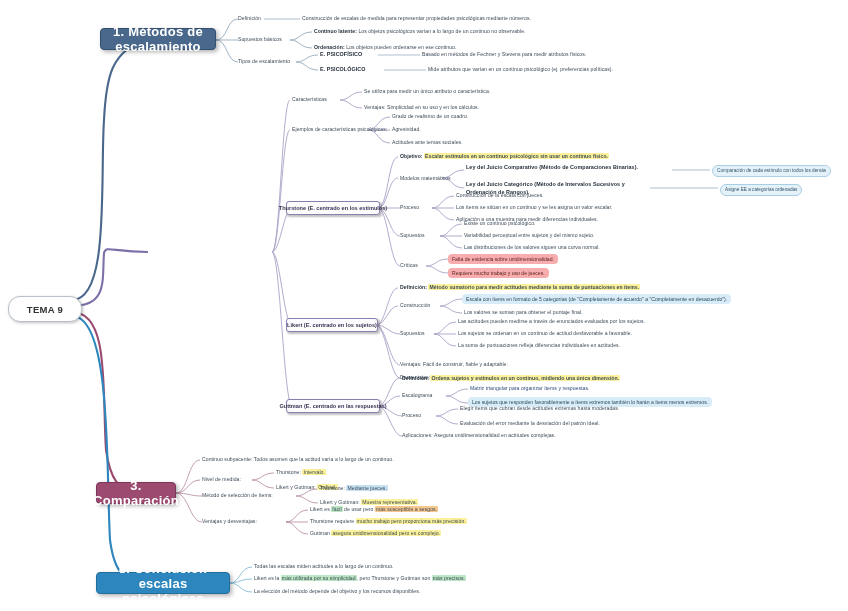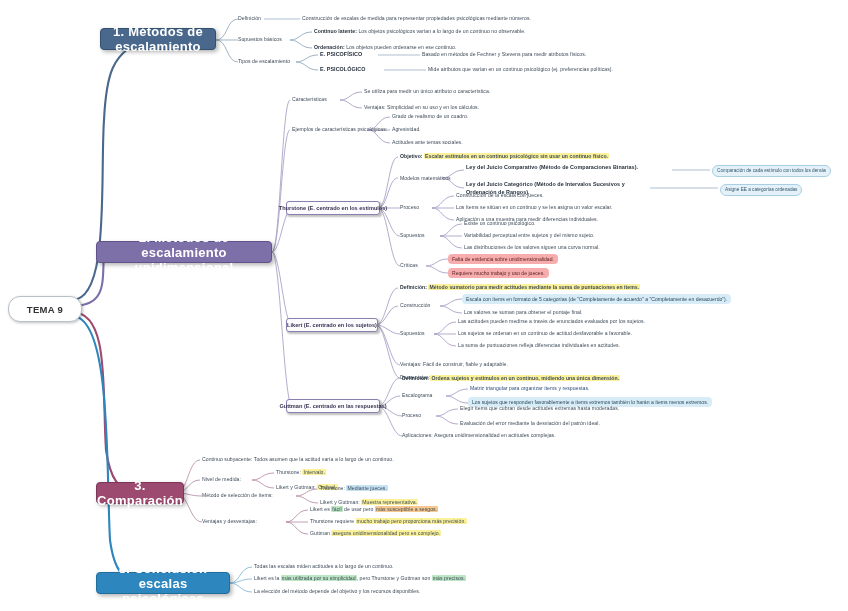--- a/index.html
+++ b/index.html
@@ -177,22 +177,21 @@
   <g fill="none" stroke="#7fb8d6" stroke-width=".85">
     <path d="M230,583 C240,583 240,567 252,567"></path>
     <path d="M230,583 C240,583 240,579 252,579"></path>
     <path d="M230,583 C240,583 240,592 252,592"></path>
   </g>
 </svg>
 
 <div class="central">TEMA 9</div>
 
 <div class="mainnode mn-blue" style="left:100px;top:28px;width:116px;height:22px;">1. Métodos de escalamiento</div>
-<div class="mainnode mn-purple" style="left:96px;top:241px;width:176px;height:22px;">2. Métodos de escalamiento unidimensional</div>
-<div class="mainnode mn-maroon" style="left:96px;top:482px;width:88px;height:22px;">3. Comparación</div>
+<div class="mainnode mn-maroon" style="left:96px;top:482px;width:80px;height:22px;">3. Comparación</div>
 <div class="mainnode mn-teal" style="left:96px;top:572px;width:134px;height:22px;">8. Conclusión escalas psicológicas</div>
 
 <div class="boxnode" style="left:286px;top:201px;width:94px;height:14px;">Thurstone (E. centrado en los estímulos)</div>
 <div class="boxnode" style="left:286px;top:318px;width:92px;height:14px;">Likert (E. centrado en los sujetos)</div>
 <div class="boxnode" style="left:286px;top:399px;width:94px;height:14px;">Guttman (E. centrado en las respuestas)</div>
 
 <div class="leaf" style="left:238px;top:15px;">Definición</div>
 <div class="leaf" style="left:302px;top:15px;">Construcción de escalas de medida para representar propiedades psicológicas mediante números.</div>
 
 <div class="leaf" style="left:238px;top:36px;">Supuestos básicos</div>

